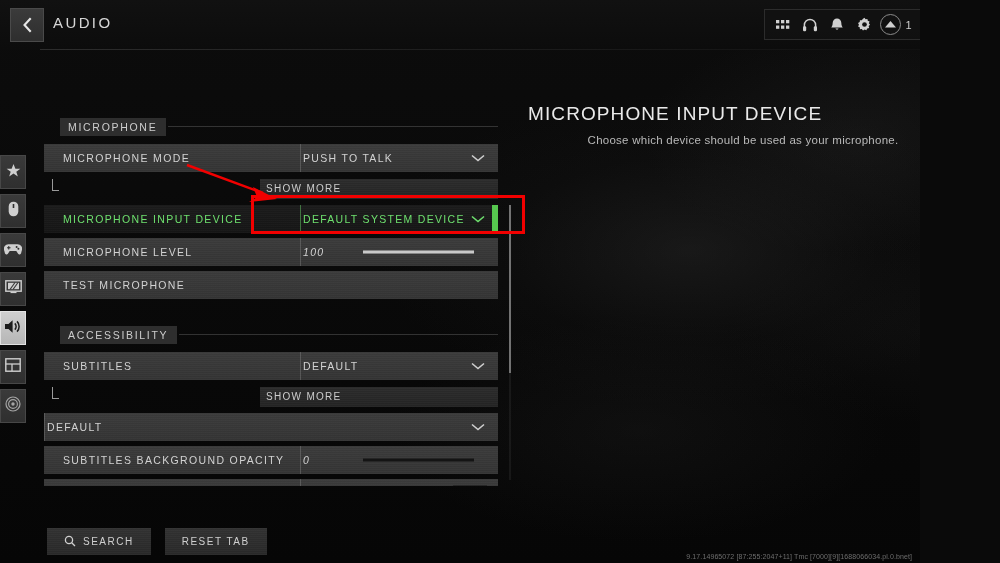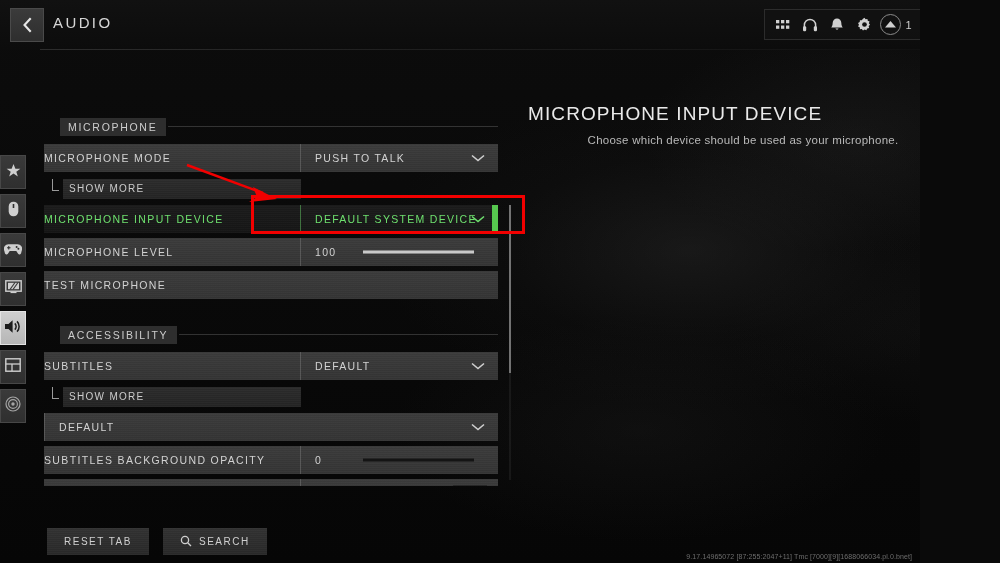--- a/index.html
+++ b/index.html
@@ -94,64 +94,64 @@
   .row {
     position:relative; height:28px; margin-bottom:5px;
     background:linear-gradient(180deg,#3a3a3a 0%, #333333 100%);
     display:flex; align-items:stretch; cursor:pointer;
     background-image:
       repeating-linear-gradient(0deg, rgba(255,255,255,0.025) 0px, rgba(255,255,255,0.025) 1px, rgba(0,0,0,0) 1px, rgba(0,0,0,0) 2px),
       linear-gradient(180deg,#3a3a3a 0%, #333333 100%);
   }
   .row .name {
     width:256px; display:flex; align-items:center;
-    font-size:10.5px; letter-spacing:1.35px;
+    padding-left:19px; font-size:10.5px; letter-spacing:1.35px;
     color:#d2d2d2; text-transform:uppercase; white-space:nowrap;
   }
   .row .val {
     flex:1; display:flex; align-items:center; position:relative;
     border-left:1px solid rgba(150,150,150,0.35);
-    padding-left:14px; font-size:10.5px; letter-spacing:1.3px;
+    padding-left:2px; font-size:10.5px; letter-spacing:1.3px;
     color:#d2d2d2; text-transform:uppercase;
   }
   .chev { position:absolute; right:13px; top:50%; transform:translateY(-50%); }
 
   
   .row.focus {
     background:linear-gradient(180deg,#1b1b1b 0%, #151515 100%);
     background-image:
       repeating-linear-gradient(0deg, rgba(255,255,255,0.02) 0px, rgba(255,255,255,0.02) 1px, rgba(0,0,0,0) 1px, rgba(0,0,0,0) 2px),
       linear-gradient(180deg,#1b1b1b 0%, #151515 100%);
   }
   .row.focus .name { color:#6ee06e; }
   .row.focus .val  { color:#6ee06e; border-left-color:rgba(110,224,110,0.45); }
   .row.focus .accent-bar {
     position:absolute; right:0; top:0; bottom:0; width:6px; background:#56c84f;
   }
 
   
   .subrow {
     position:relative; height:23px; margin-bottom:5px;
-    display:flex; align-items:center; padding-left:19px;
+    display:flex; align-items:center; padding-left:19px;justify-content:flex-end;
   }
   .subrow .elbow {
     position:absolute; left:8px; top:2px; width:7px; height:12px;
     border-left:1px solid #9a9a9a; border-bottom:1px solid #9a9a9a;
   }
   .subrow .sm-plate {
     height:20px; width:238px; display:flex; align-items:center; padding-left:6px;
     background:linear-gradient(180deg,#2b2b2b 0%, #232323 100%);
     background-image:
       repeating-linear-gradient(0deg, rgba(255,255,255,0.022) 0px, rgba(255,255,255,0.022) 1px, rgba(0,0,0,0) 1px, rgba(0,0,0,0) 2px),
       linear-gradient(180deg,#2b2b2b 0%, #232323 100%);
     font-size:10px; letter-spacing:1.3px; color:#cccccc; text-transform:uppercase;
   }
 
   
-  .sl-num { min-width:38px; }
+  .sl-num { min-width:38px;font-style:italic; }
   .sl-track {
     position:absolute; left:62px; right:24px; top:50%; transform:translateY(-50%);
     height:3px; background:rgba(255,255,255,0.10);
   }
   .sl-fill { position:absolute; left:0; top:0; bottom:0; background:#c9c9c9; }
   .sl-track.empty .sl-fill { background:#111111; }
   .sl-track.empty { background:#141414; height:3px; }
 
   
   .tgl {
@@ -459,30 +459,30 @@
     <div class="scroll-thumb"></div>
   </div>
 
   <div class="detail">
     <h2>MICROPHONE INPUT DEVICE</h2>
     <p>Choose which device should be used as your microphone.</p>
   </div>
 
   <div class="footer">
     <button class="f-btn">
-      <span>RESET TAB</span>
-    </button>
-    <button class="f-btn">
       <span>
         <svg width="12" height="12" viewBox="0 0 12 12">
             <circle cx="5" cy="5" r="3.6" fill="none" stroke="#cfcfcf" stroke-width="1.3"></circle>
             <line x1="7.7" y1="7.7" x2="11" y2="11" stroke="#cfcfcf" stroke-width="1.3"></line>
           </svg>
       </span>
       <span>SEARCH</span>
+    </button>
+    <button class="f-btn">
+      <span>RESET TAB</span>
     </button>
   </div>
 
   <div class="build">9.17.14965072 [87:255:2047+11] Tmc [7000][9][1688066034.pl.0.bnet]</div>
 
   <div class="anno-box"></div>
   <svg class="anno-arrow" width="105" height="45" viewBox="0 0 105 45">
     <line x1="2" y1="2" x2="78" y2="30" stroke="#f20000" stroke-width="2.4"></line>
     <polygon points="92,36 68,24 72,34 64,39" fill="#f20000"></polygon>
   </svg>

